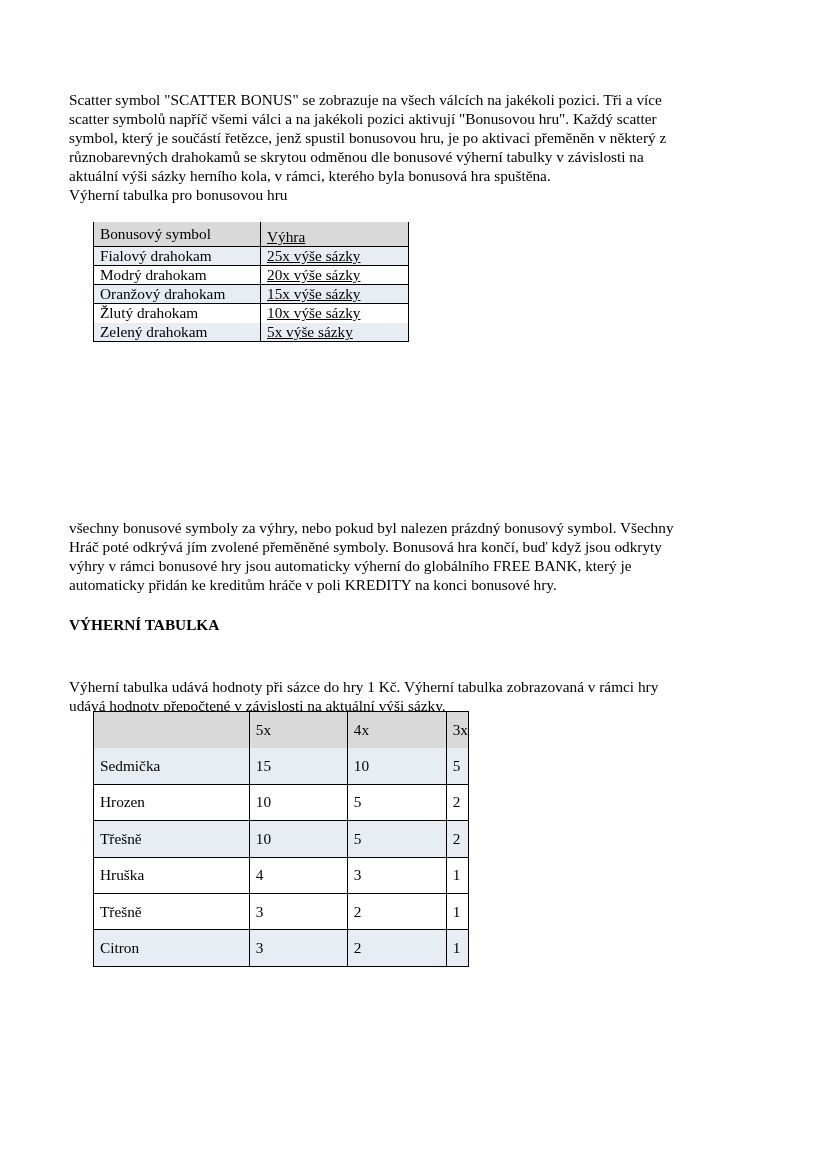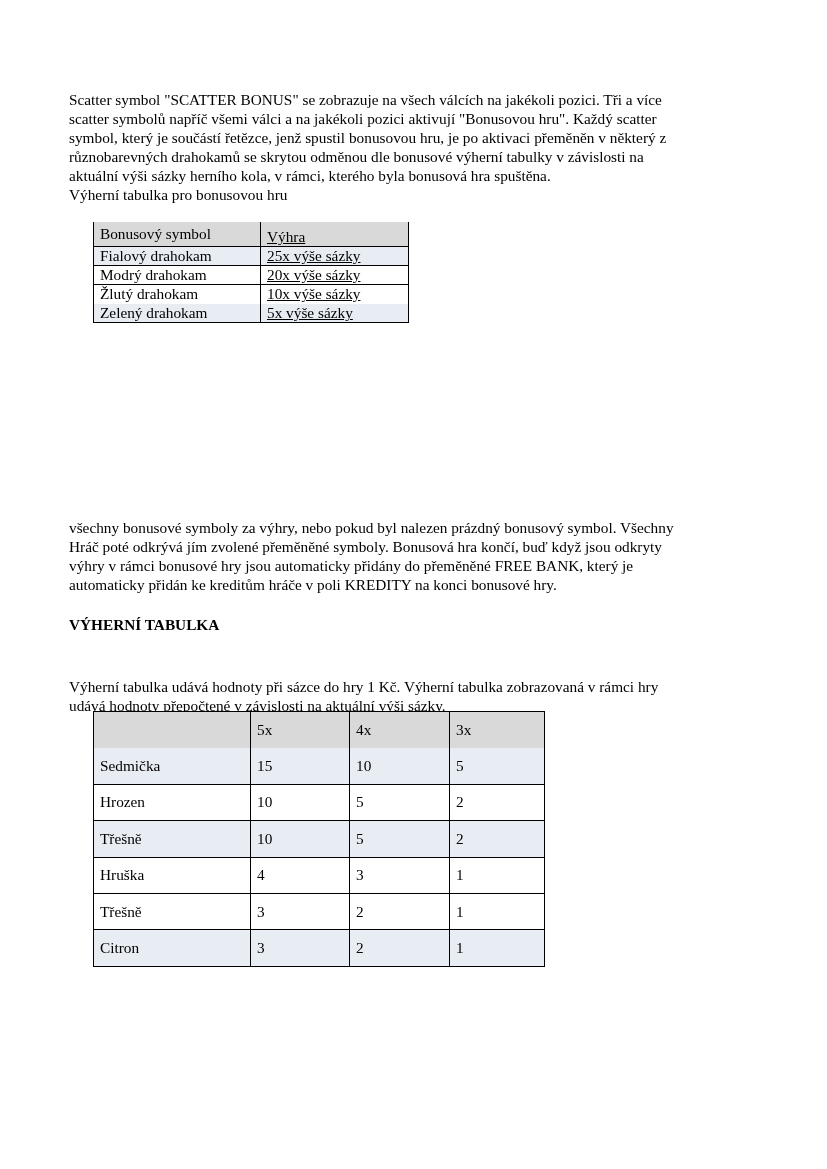--- a/index.html
+++ b/index.html
@@ -58,21 +58,21 @@
     #bonus-table tr.head td { background: #d9d9d9; }
     #bonus-table tr.head td.c2 { padding-top: 6px; }
     #bonus-table tr.alt td { background: #e8ecf3; }
     #bonus-table tr.plain td { background: #ffffff; }
     #bonus-table tr.last td { border-top: none; }
 
     
     #pay-table {
       left: 93px;
       top: 711px;
-      width: 452px;
+      width: 376px;
       border: 1.5px solid #000;
     }
     #pay-table tr { height: 36.4px; }
     #pay-table td { border-left: 1.5px solid #000; }
     #pay-table td.c0 { width: 150px; border-left: none; }
     #pay-table td.c1 { width: 92px; }
     #pay-table td.c2 { width: 93px; }
     #pay-table tr + tr td { border-top: 1.5px solid #000; }
     #pay-table tr.row-1 td { border-top: none; }
     #pay-table tr.head td { background: #d9d9d9; }
@@ -98,35 +98,39 @@
     <td class="c2">Výhra</td>
   </tr>
   <tr class="alt">
     <td class="c1">Fialový drahokam</td>
     <td class="c2">25x výše sázky</td>
   </tr>
   <tr class="plain">
     <td class="c1">Modrý drahokam</td>
     <td class="c2">20x výše sázky</td>
   </tr>
+  <tr class="alt">
+    <td class="c1">Oranžový drahokam</td>
+    <td class="c2">15x výše sázky</td>
+  </tr>
   <tr class="plain">
     <td class="c1">Žlutý drahokam</td>
     <td class="c2">10x výše sázky</td>
   </tr>
   <tr class="alt last">
     <td class="c1">Zelený drahokam</td>
     <td class="c2">5x výše sázky</td>
   </tr>
 </tbody>
   </table>
 
 <div class="para" id="p2">
   <span class="line">všechny bonusové symboly za výhry, nebo pokud byl nalezen prázdný bonusový symbol. Všechny</span>
   <span class="line">Hráč poté odkrývá jím zvolené přeměněné symboly. Bonusová hra končí, buď když jsou odkryty</span>
-  <span class="line">výhry v rámci bonusové hry jsou automaticky přidány do přeměněné FREE BANK, který je</span>
+  <span class="line">výhry v rámci bonusové hry jsou automaticky výherní do globálního FREE BANK, který je</span>
   <span class="line">automaticky přidán ke kreditům hráče v poli KREDITY na konci bonusové hry.</span>
 </div>
 
 <div class="para" id="heading">VÝHERNÍ TABULKA</div>
 
 <div class="para" id="p3">
   <span class="line">Výherní tabulka udává hodnoty při sázce do hry 1 Kč. Výherní tabulka zobrazovaná v rámci hry</span>
   <span class="line">udává hodnoty přepočtené v závislosti na aktuální výši sázky.</span>
 </div>
 

